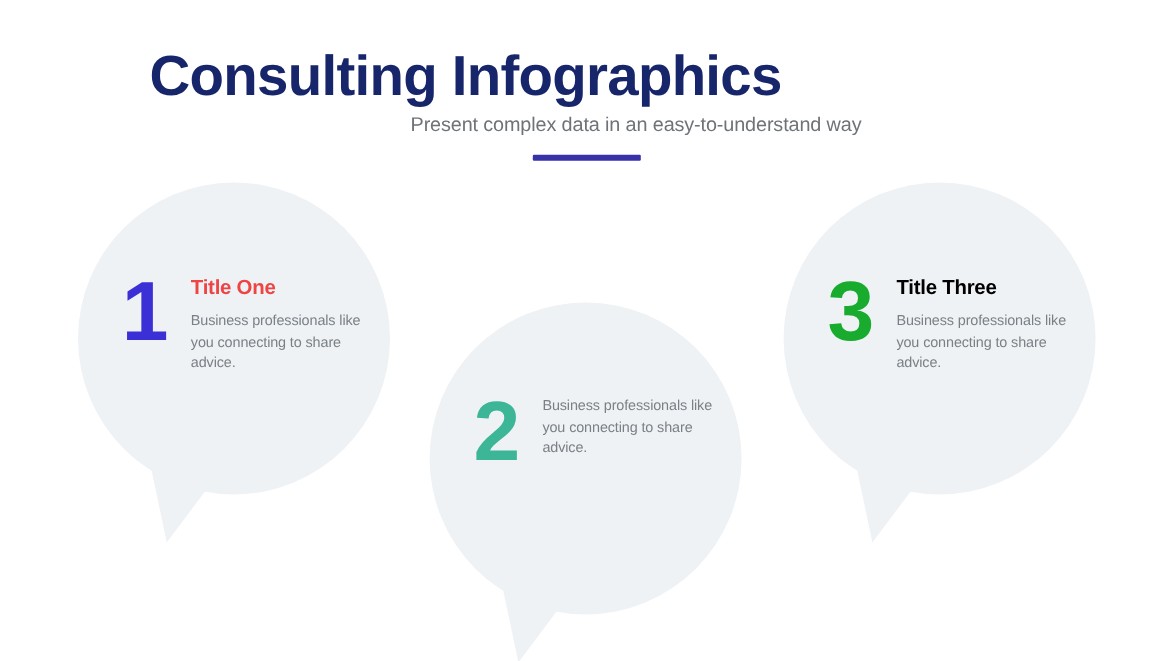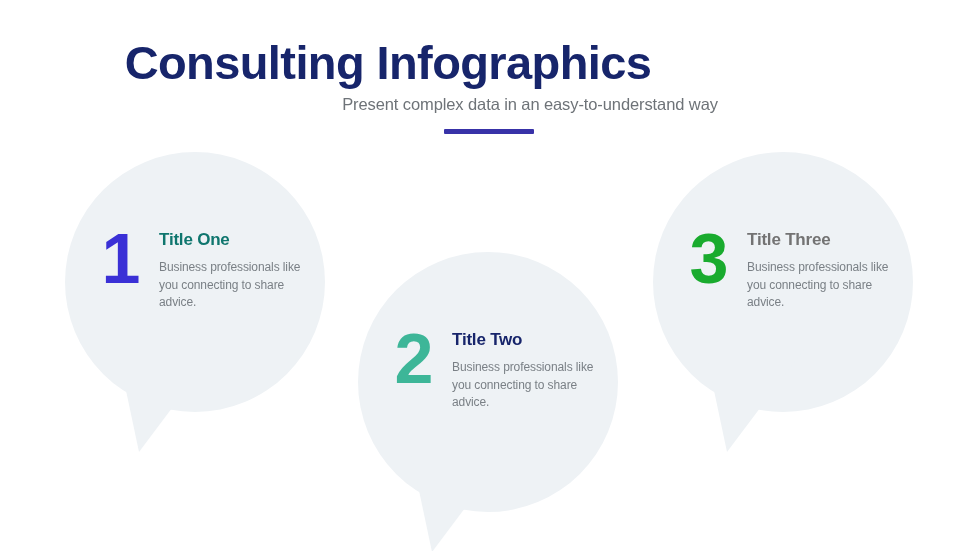--- a/index.html
+++ b/index.html
@@ -150,47 +150,46 @@
   </div>
 
   <div class="bubble" id="bubble-1">
     <div class="bubble-shape">
       <div class="bubble-body" style="background: rgb(238, 242, 245);"></div>
       <div class="bubble-tail" style="border-top-color: rgb(238, 242, 245);"></div>
     </div>
     <div class="bubble-content">
       <div class="bubble-number" style="color: rgb(58, 48, 214);">1</div>
       <div class="bubble-text">
-        <h2 class="bubble-heading" style="color: #0f766e;">Title One</h2>
+        <h2 class="bubble-heading" style="color: #ef4444;">Title One</h2>
         <p class="bubble-desc" style="color: rgb(122, 128, 134);">Business professionals like you connecting to share advice.</p>
       </div>
     </div>
   </div>
 
   <div class="bubble" id="bubble-2">
     <div class="bubble-shape">
       <div class="bubble-body" style="background: rgb(238, 242, 245);"></div>
       <div class="bubble-tail" style="border-top-color: rgb(238, 242, 245);"></div>
     </div>
     <div class="bubble-content">
       <div class="bubble-number" style="color: rgb(61, 182, 152);">2</div>
       <div class="bubble-text">
-        <h2 class="bubble-heading" style="color: rgb(23, 37, 107);">Title Two</h2>
         <p class="bubble-desc" style="color: rgb(122, 128, 134);">Business professionals like you connecting to share advice.</p>
       </div>
     </div>
   </div>
 
   <div class="bubble" id="bubble-3">
     <div class="bubble-shape">
       <div class="bubble-body" style="background: rgb(238, 242, 245);"></div>
       <div class="bubble-tail" style="border-top-color: rgb(238, 242, 245);"></div>
     </div>
     <div class="bubble-content">
       <div class="bubble-number" style="color: rgb(25, 171, 46);">3</div>
       <div class="bubble-text">
-        <h2 class="bubble-heading" style="color: #737373;">Title Three</h2>
+        <h2 class="bubble-heading" style="color: #000000;">Title Three</h2>
         <p class="bubble-desc" style="color: rgb(122, 128, 134);">Business professionals like you connecting to share advice.</p>
       </div>
     </div>
   </div>
 
 </div>
 
 </body></html>

